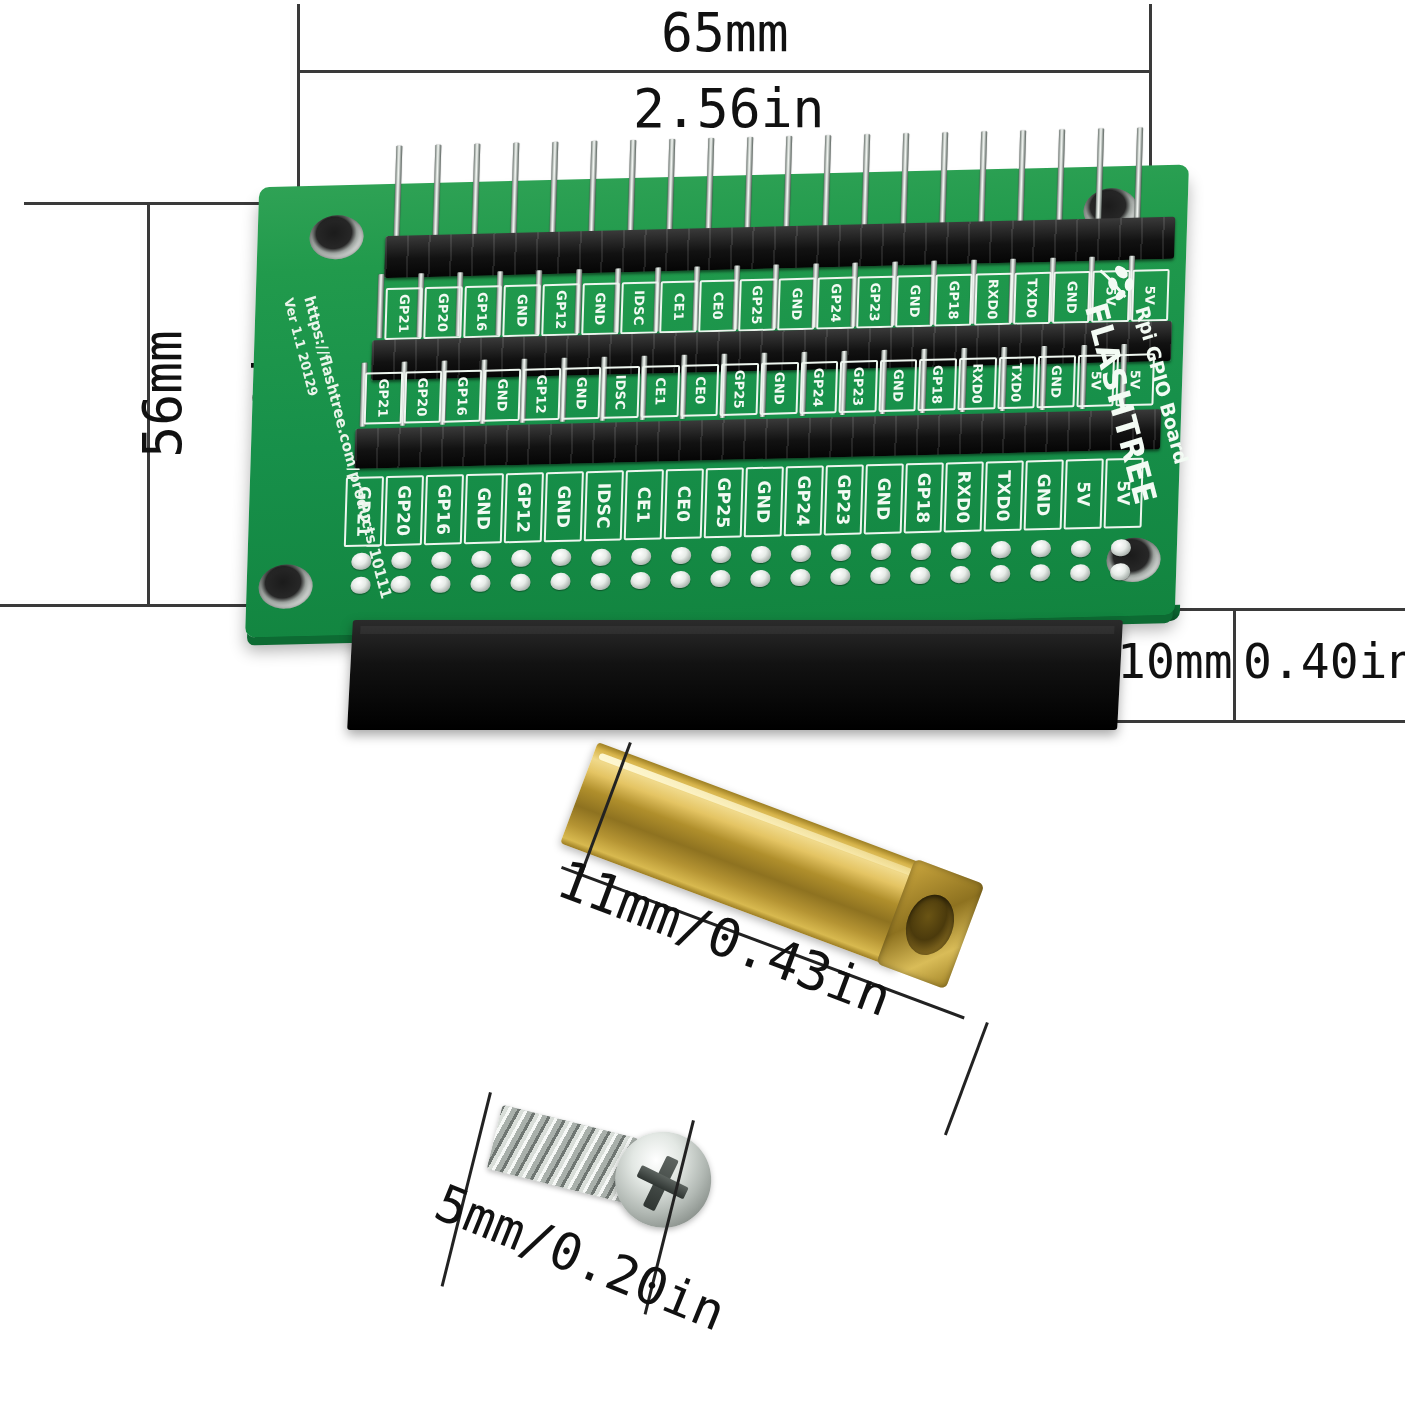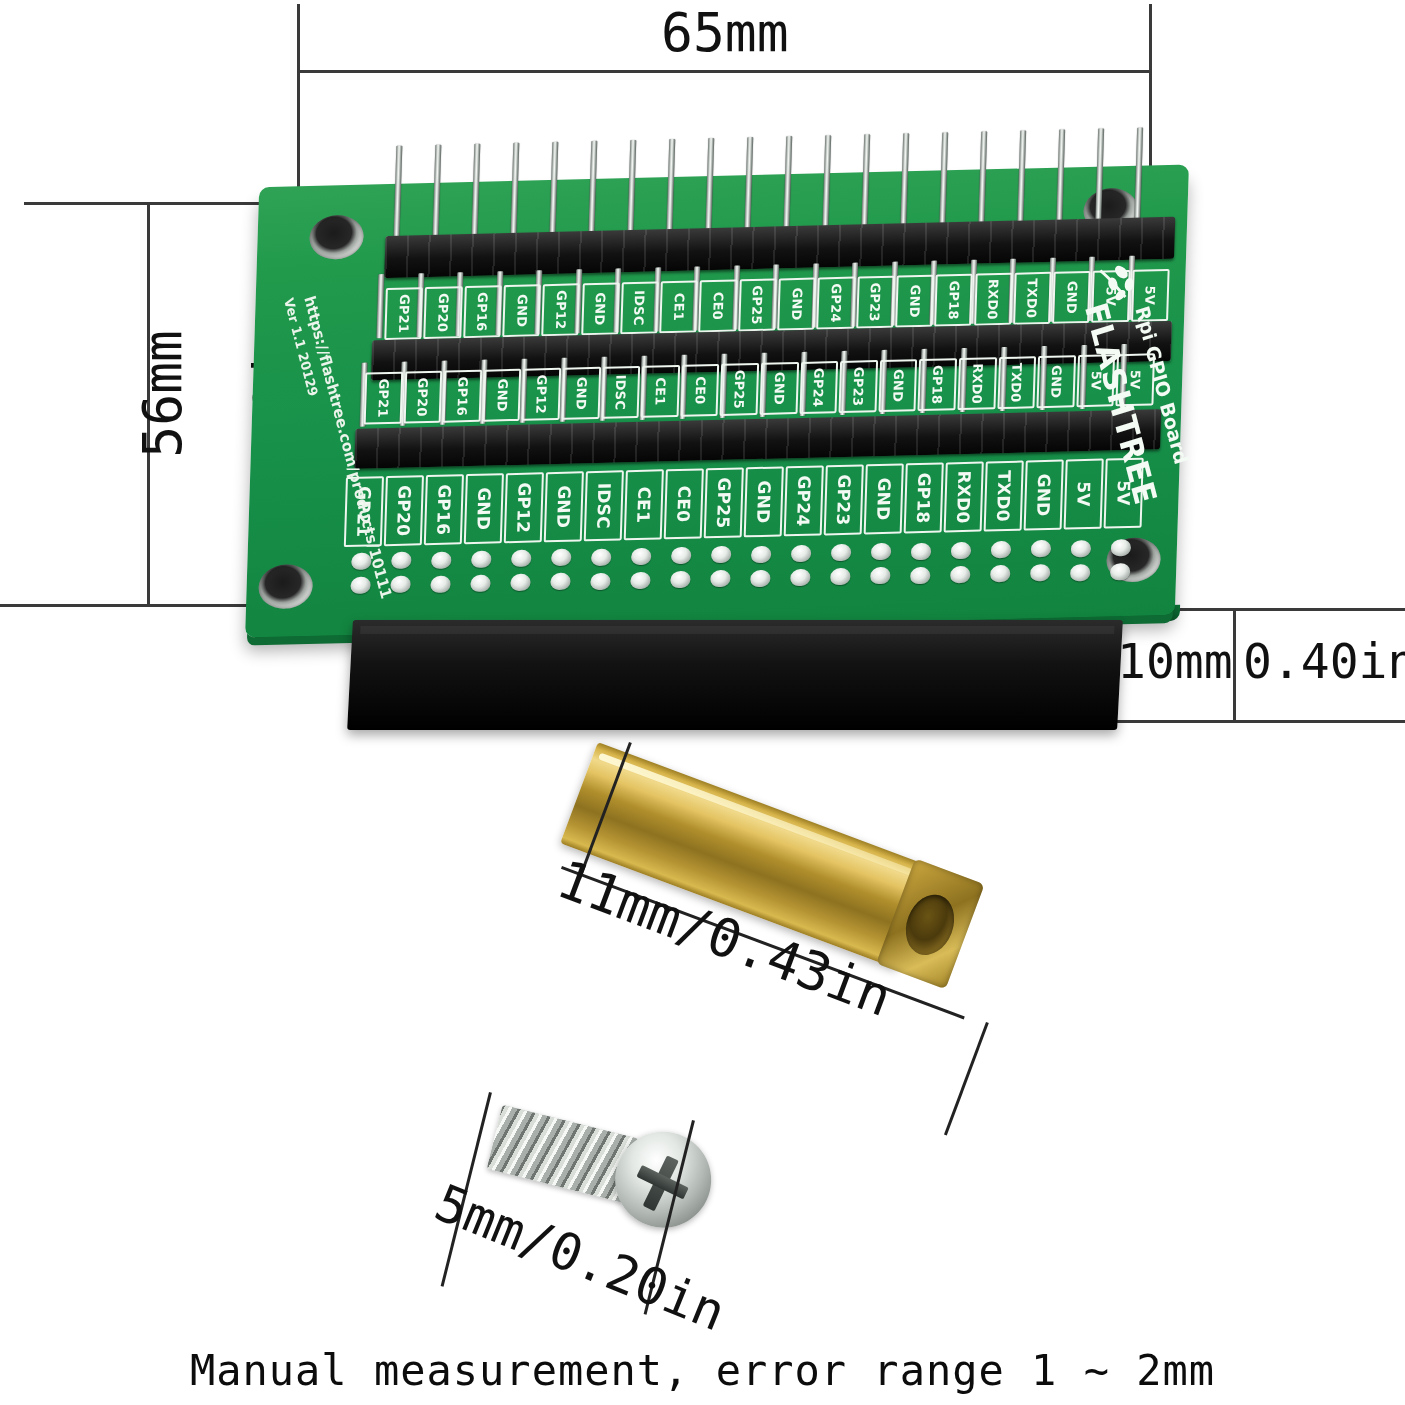--- a/index.html
+++ b/index.html
@@ -120,20 +120,21 @@
 </head>
 <body>
 
 <div class="stage">
 
   <div class="dline v" style="left:297px;top:4px;height:600px;"></div>
   <div class="dline v" style="left:1149px;top:4px;height:604px;"></div>
   <div class="dline h" style="left:297px;top:70px;width:855px;"></div>
 
   <div class="dim-text" style="left:661px;top:2px;font-size:53px;">65mm</div>
+  <div class="dim-text" style="left:633px;top:78px;font-size:53px;">2.56in</div>
 
   <div class="dline h" style="left:24px;top:202px;width:276px;"></div>
   <div class="dline h" style="left:0px;top:604px;width:300px;"></div>
   <div class="dline v" style="left:147px;top:202px;height:404px;"></div>
 
   <div class="dim-text rot-cw" style="left:132px;top:330px;font-size:53px;transform:rotate(-90deg) translateX(-100%);">56mm</div>
   <div class="dim-text rot-cw" style="left:243px;top:318px;font-size:53px;transform:rotate(-90deg) translateX(-100%);">2.20in</div>
 
   <div class="dline h" style="left:1110px;top:608px;width:295px;"></div>
   <div class="dline h" style="left:1110px;top:720px;width:295px;"></div>
@@ -493,14 +494,13 @@
     <div class="sc-thread"></div>
     <div class="sc-head"></div>
     <div class="sc-cross"></div>
     <div class="sc-cross2"></div>
   </div>
 
   <div class="dline" style="left:489px;top:1092px;width:3px;height:200px;transform:rotate(14deg);transform-origin:left top;background:#222;"></div>
   <div class="dline" style="left:692px;top:1120px;width:3px;height:200px;transform:rotate(14deg);transform-origin:left top;background:#222;"></div>
   <div class="dim-text" style="left:449px;top:1173px;font-size:51px;transform:rotate(22deg);transform-origin:left top;">5mm/0.20in</div>
 
-  <div class="caption">Manual measurement, error range 1 ~ 2mm</div>
 </div>
 
 </body></html>

